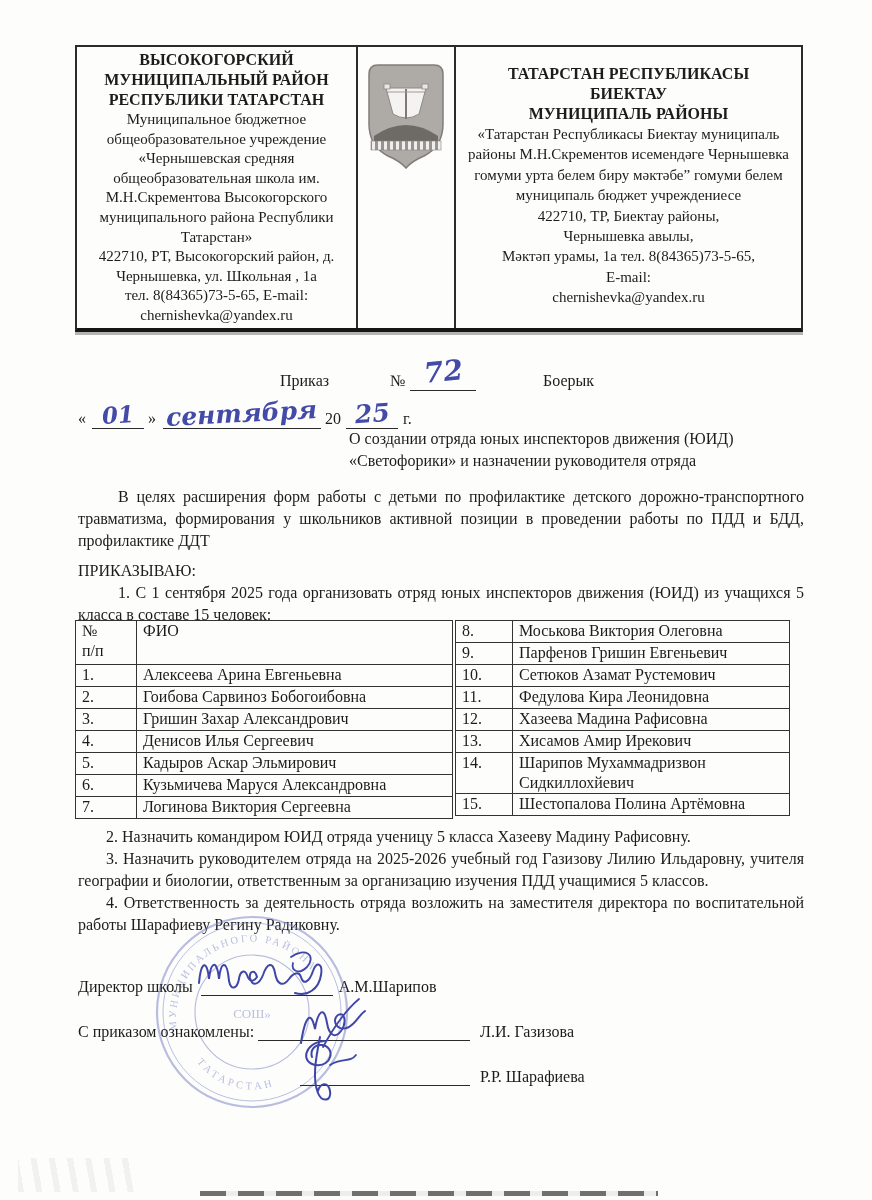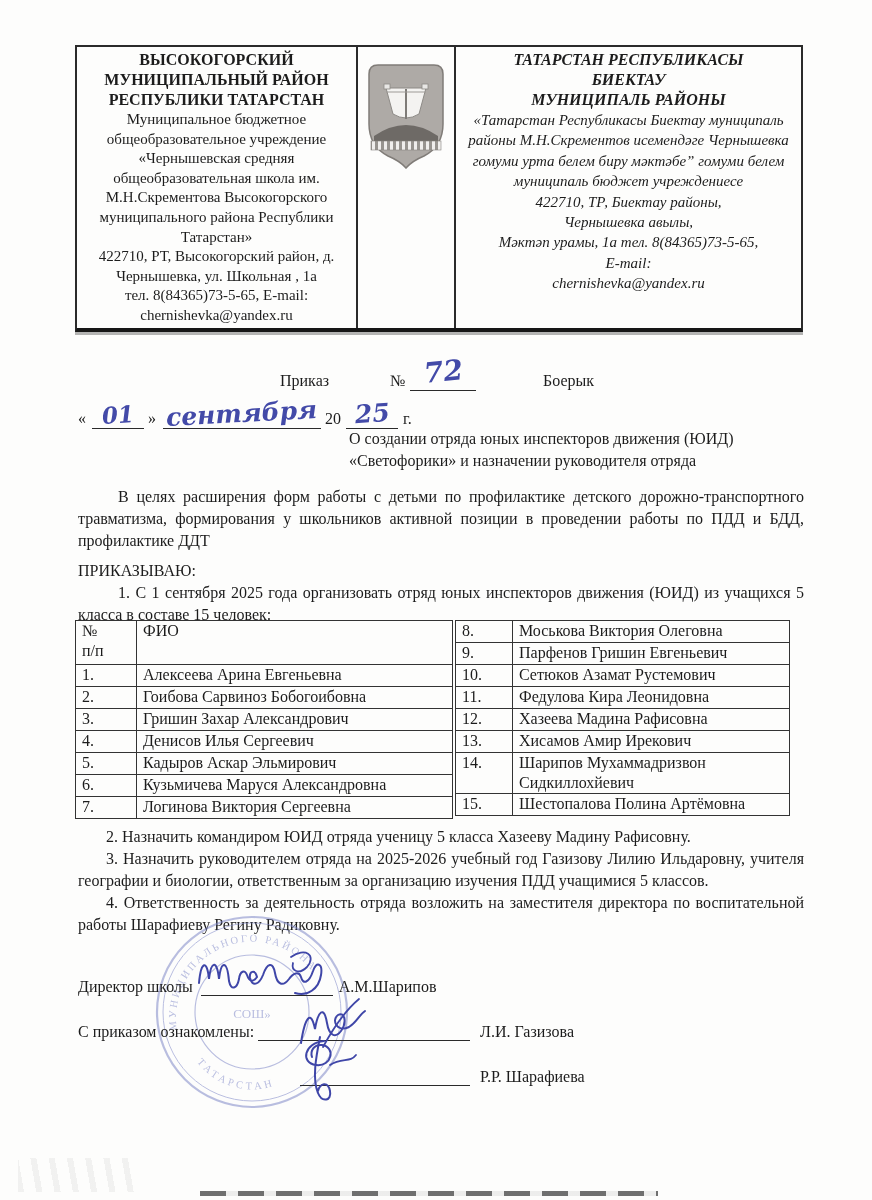--- a/index.html
+++ b/index.html
@@ -13,21 +13,21 @@
   .letterhead{
     top:45px;left:75px;width:728px;height:287px;box-sizing:border-box;
     display:flex;border:2px solid #2b2b2b;border-bottom:4px solid #161616;
     box-shadow:0 3px 0 rgba(90,90,90,.45);
     background:#fdfdfc;
   }
   .lh-left{width:281px;border-right:2px solid #2b2b2b;box-sizing:border-box;
     padding:3px 4px;text-align:center;}
   .lh-mid{width:98px;border-right:2px solid #2b2b2b;box-sizing:border-box;
     display:flex;justify-content:center;align-items:flex-start;padding-top:15px;}
-  .lh-right{flex:1;box-sizing:border-box;padding:3px 8px;text-align:center;font-style:italic;}
+  .lh-right{flex:1;box-sizing:border-box;padding:17px 8px;text-align:center;}
   .lh-title{font-weight:bold;font-size:16px;line-height:20px;}
   .lh-text{font-size:15px;line-height:19.6px;}
   .lh-right .lh-text{line-height:20.4px;}
   
   .doc-text{font-size:16px;line-height:22px;}
   .underline{display:inline-block;border-bottom:1.6px solid #2a2a2a;text-align:center;}
   .hw{color:#434aa8;font-style:italic;font-weight:bold;
       font-family:"DejaVu Serif",serif;}
   .order-line{top:362px;left:0;width:872px;height:40px;}
   .order-prikaz{left:280px;top:8px;}

